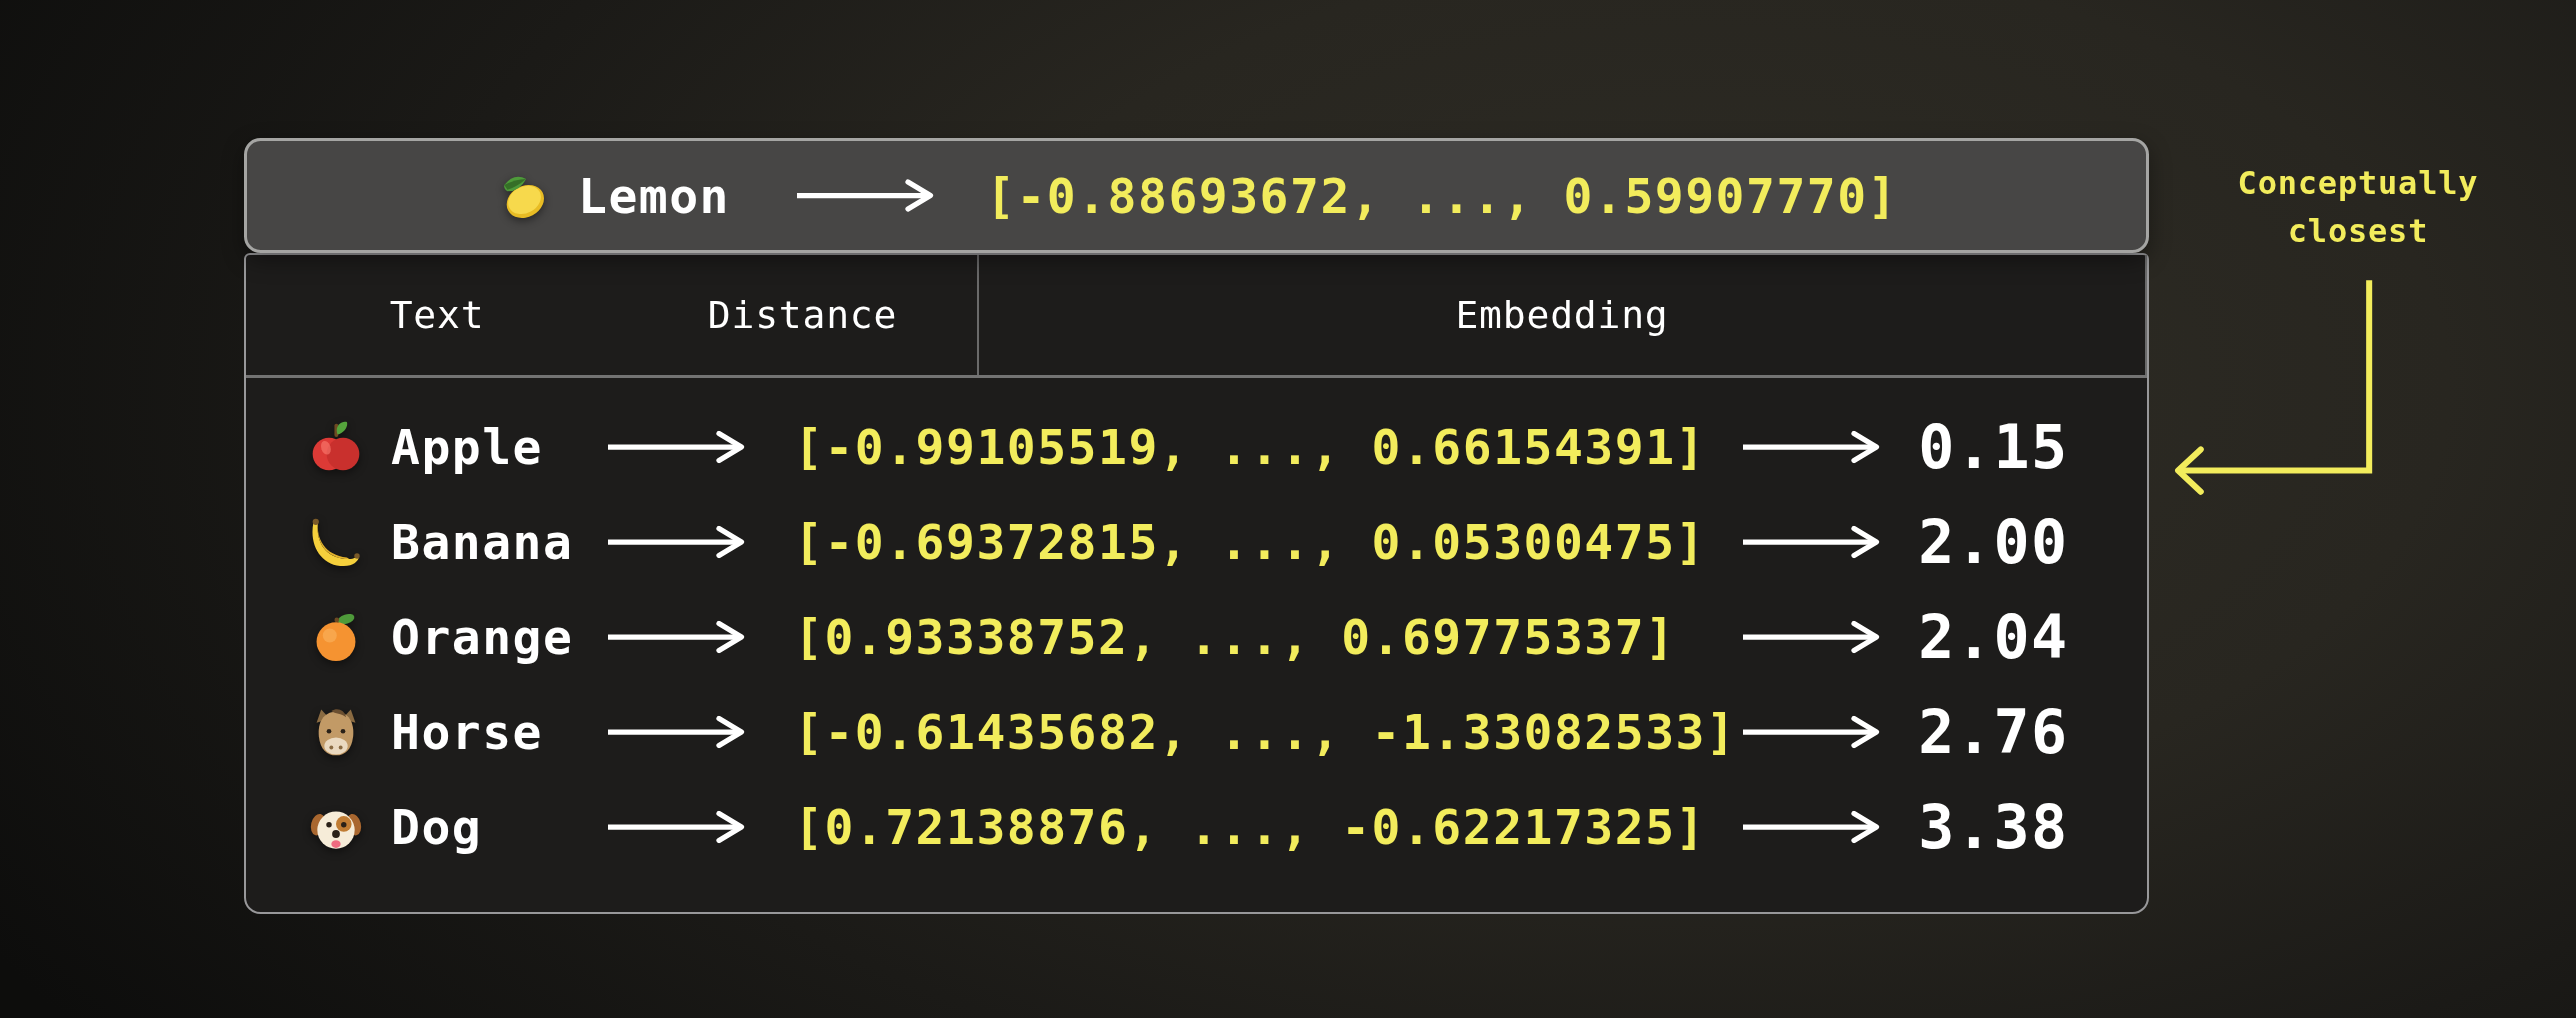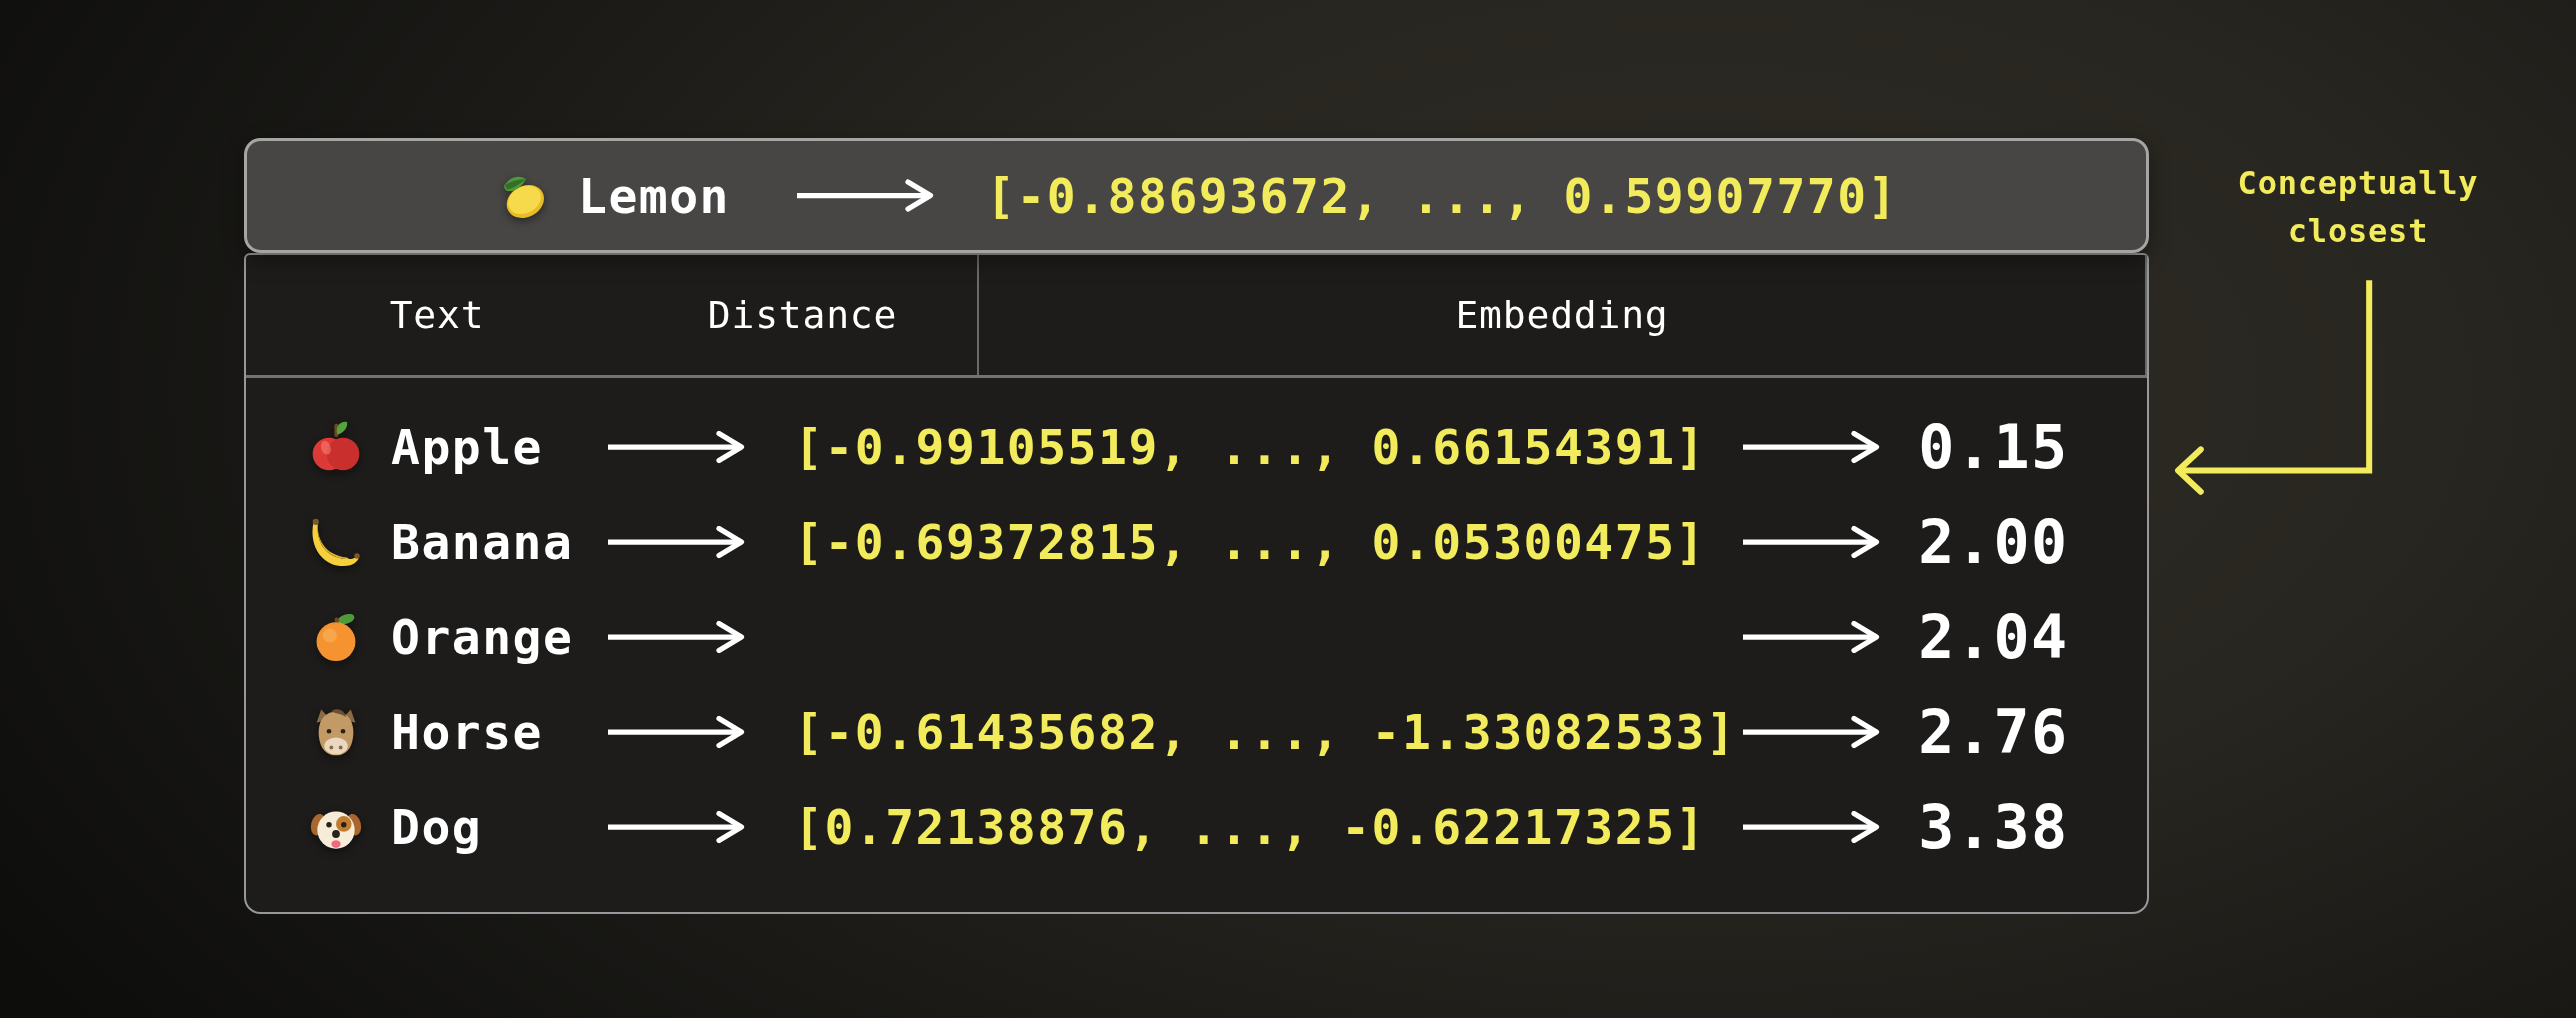--- a/index.html
+++ b/index.html
@@ -160,20 +160,21 @@
       </div>
 
       <div class="row">
         <svg class="emoji-svg cell c-emoji" viewBox="0 0 74 74" width="56" height="56">
             <use href="#sym-orange"></use>
           </svg>
         <span class="cell c-name">Orange</span>
         <svg class="arrow-svg cell c-arrow1" viewBox="0 0 190 44" width="144" height="33">
             <use href="#sym-arrow"></use>
           </svg>
+        <span class="cell c-emb">[0.93338752, ..., 0.69775337]</span>
         <svg class="arrow-svg cell c-arrow2" viewBox="0 0 190 44" width="144" height="33">
             <use href="#sym-arrow"></use>
           </svg>
         <span class="cell c-dist">2.04</span>
       </div>
 
       <div class="row">
         <svg class="emoji-svg cell c-emoji" viewBox="0 0 74 74" width="56" height="56">
             <use href="#sym-horse"></use>
           </svg>

